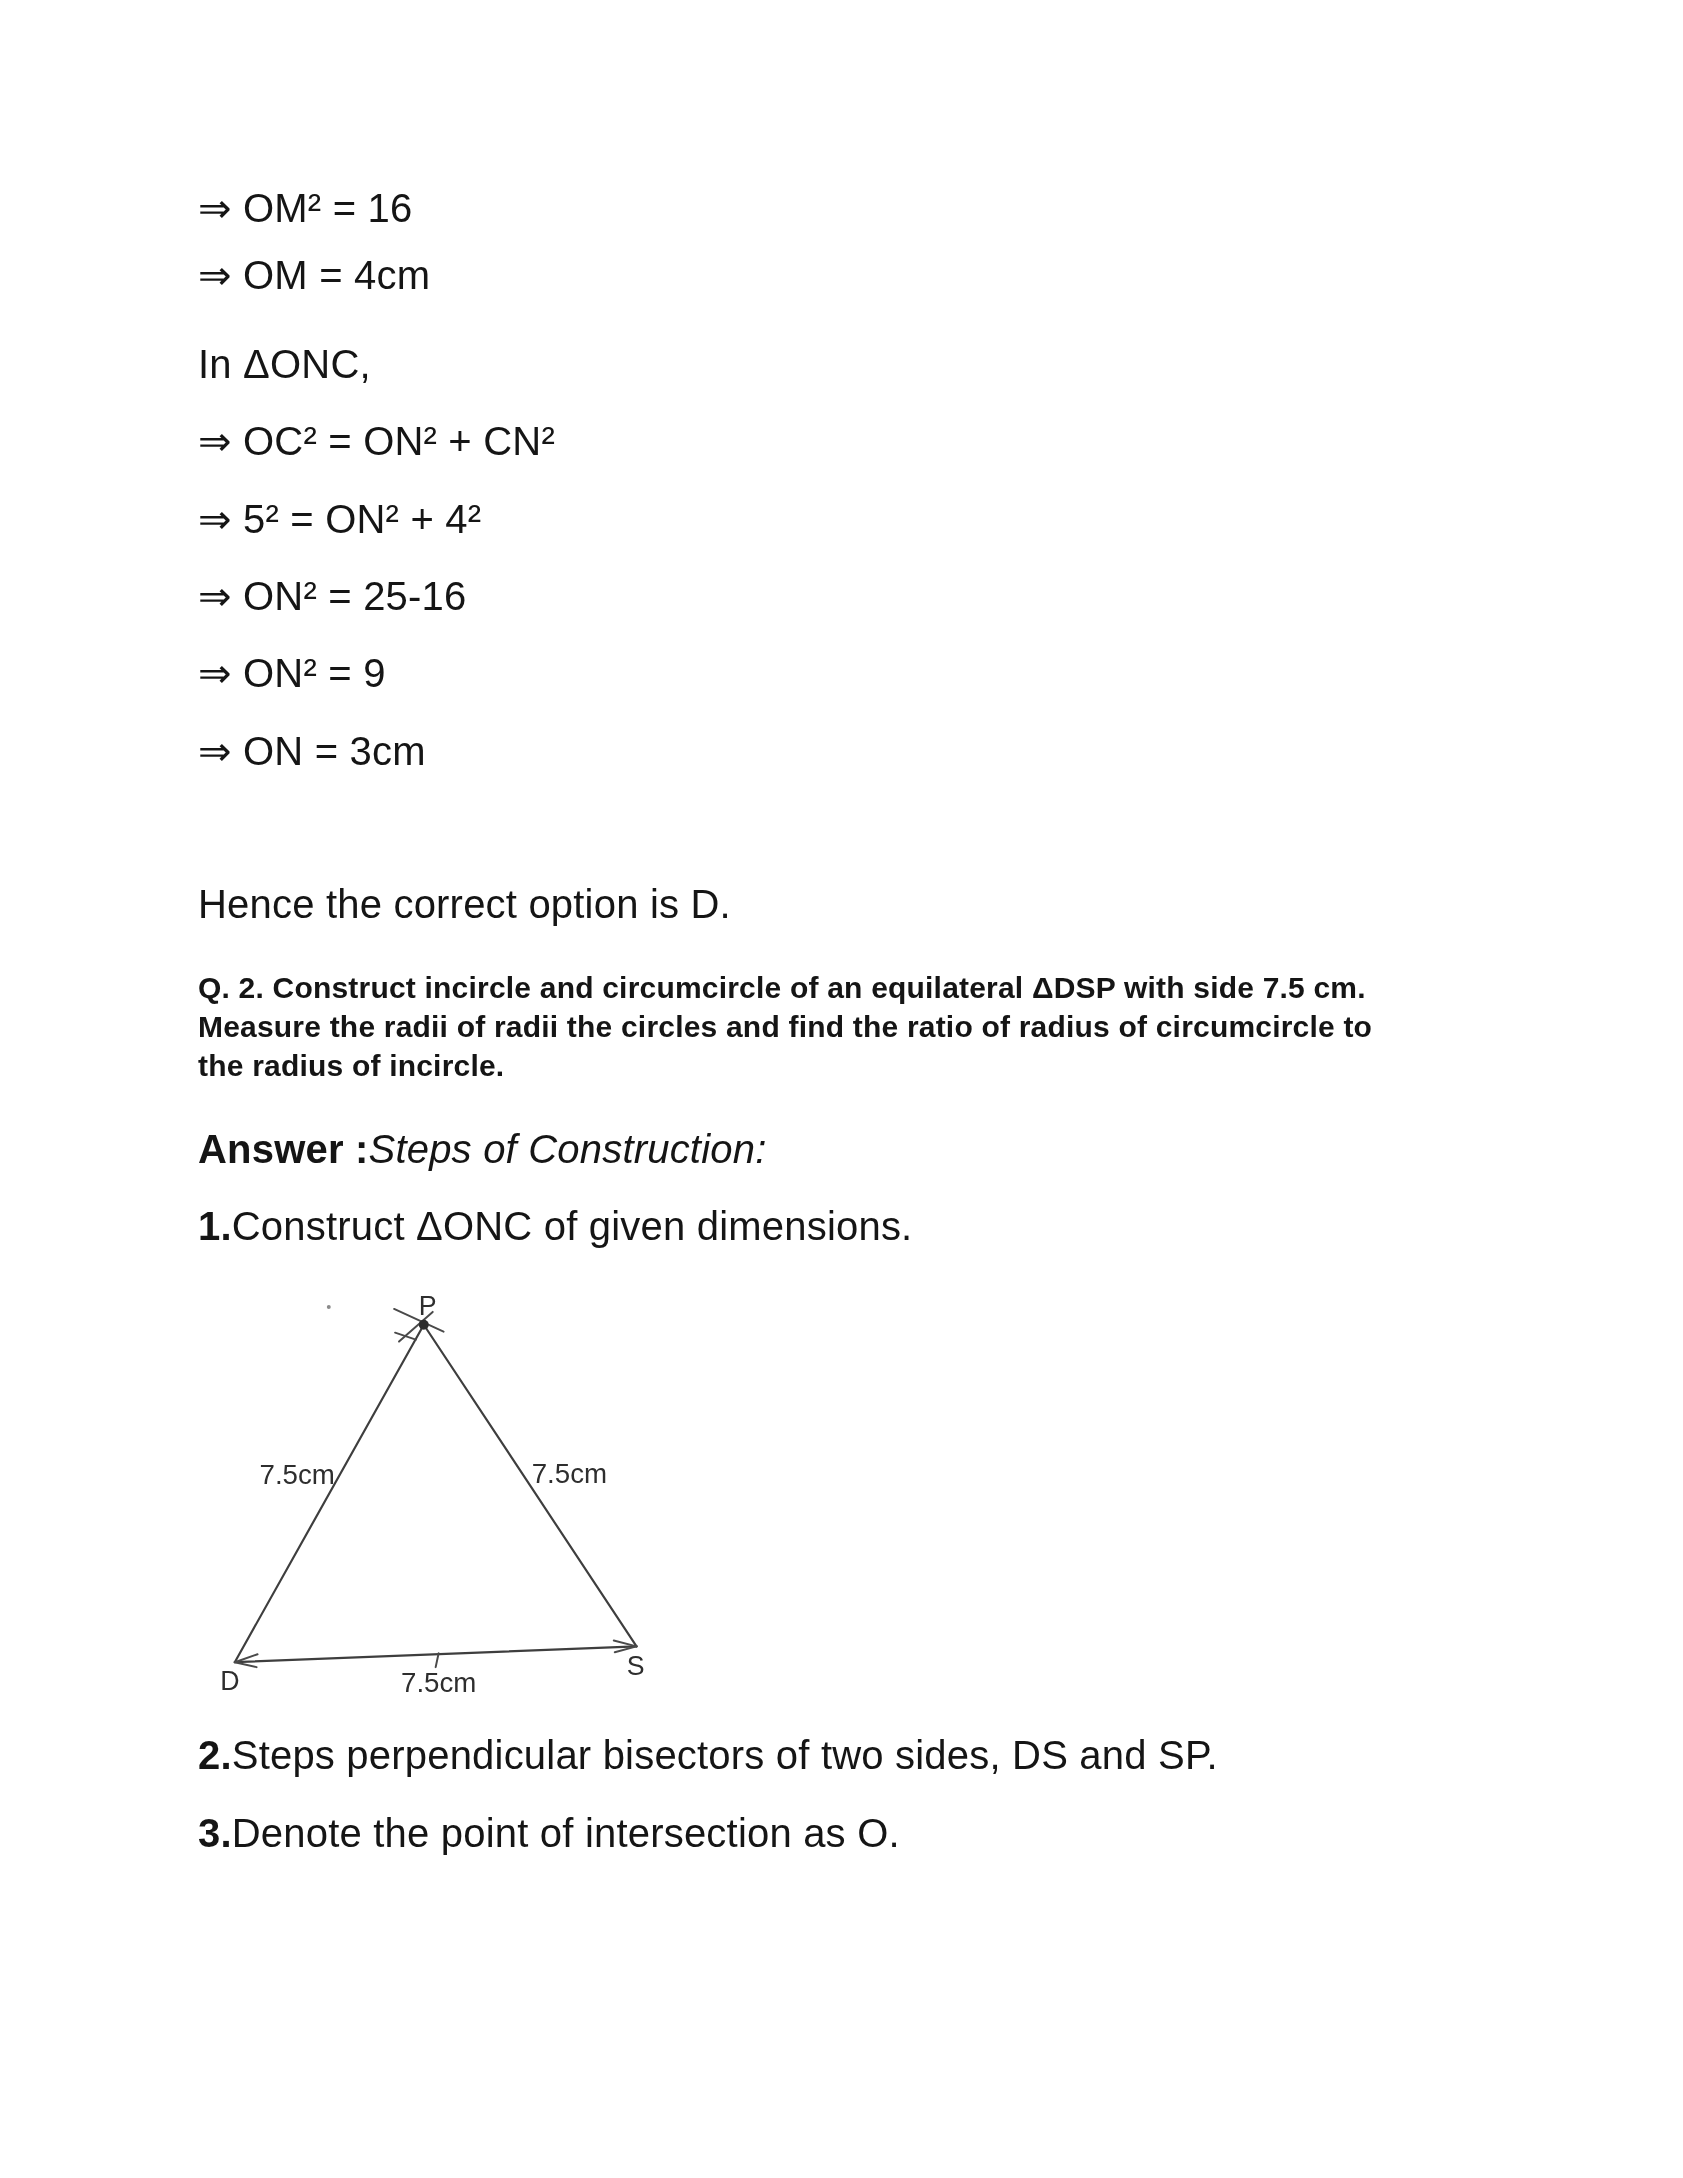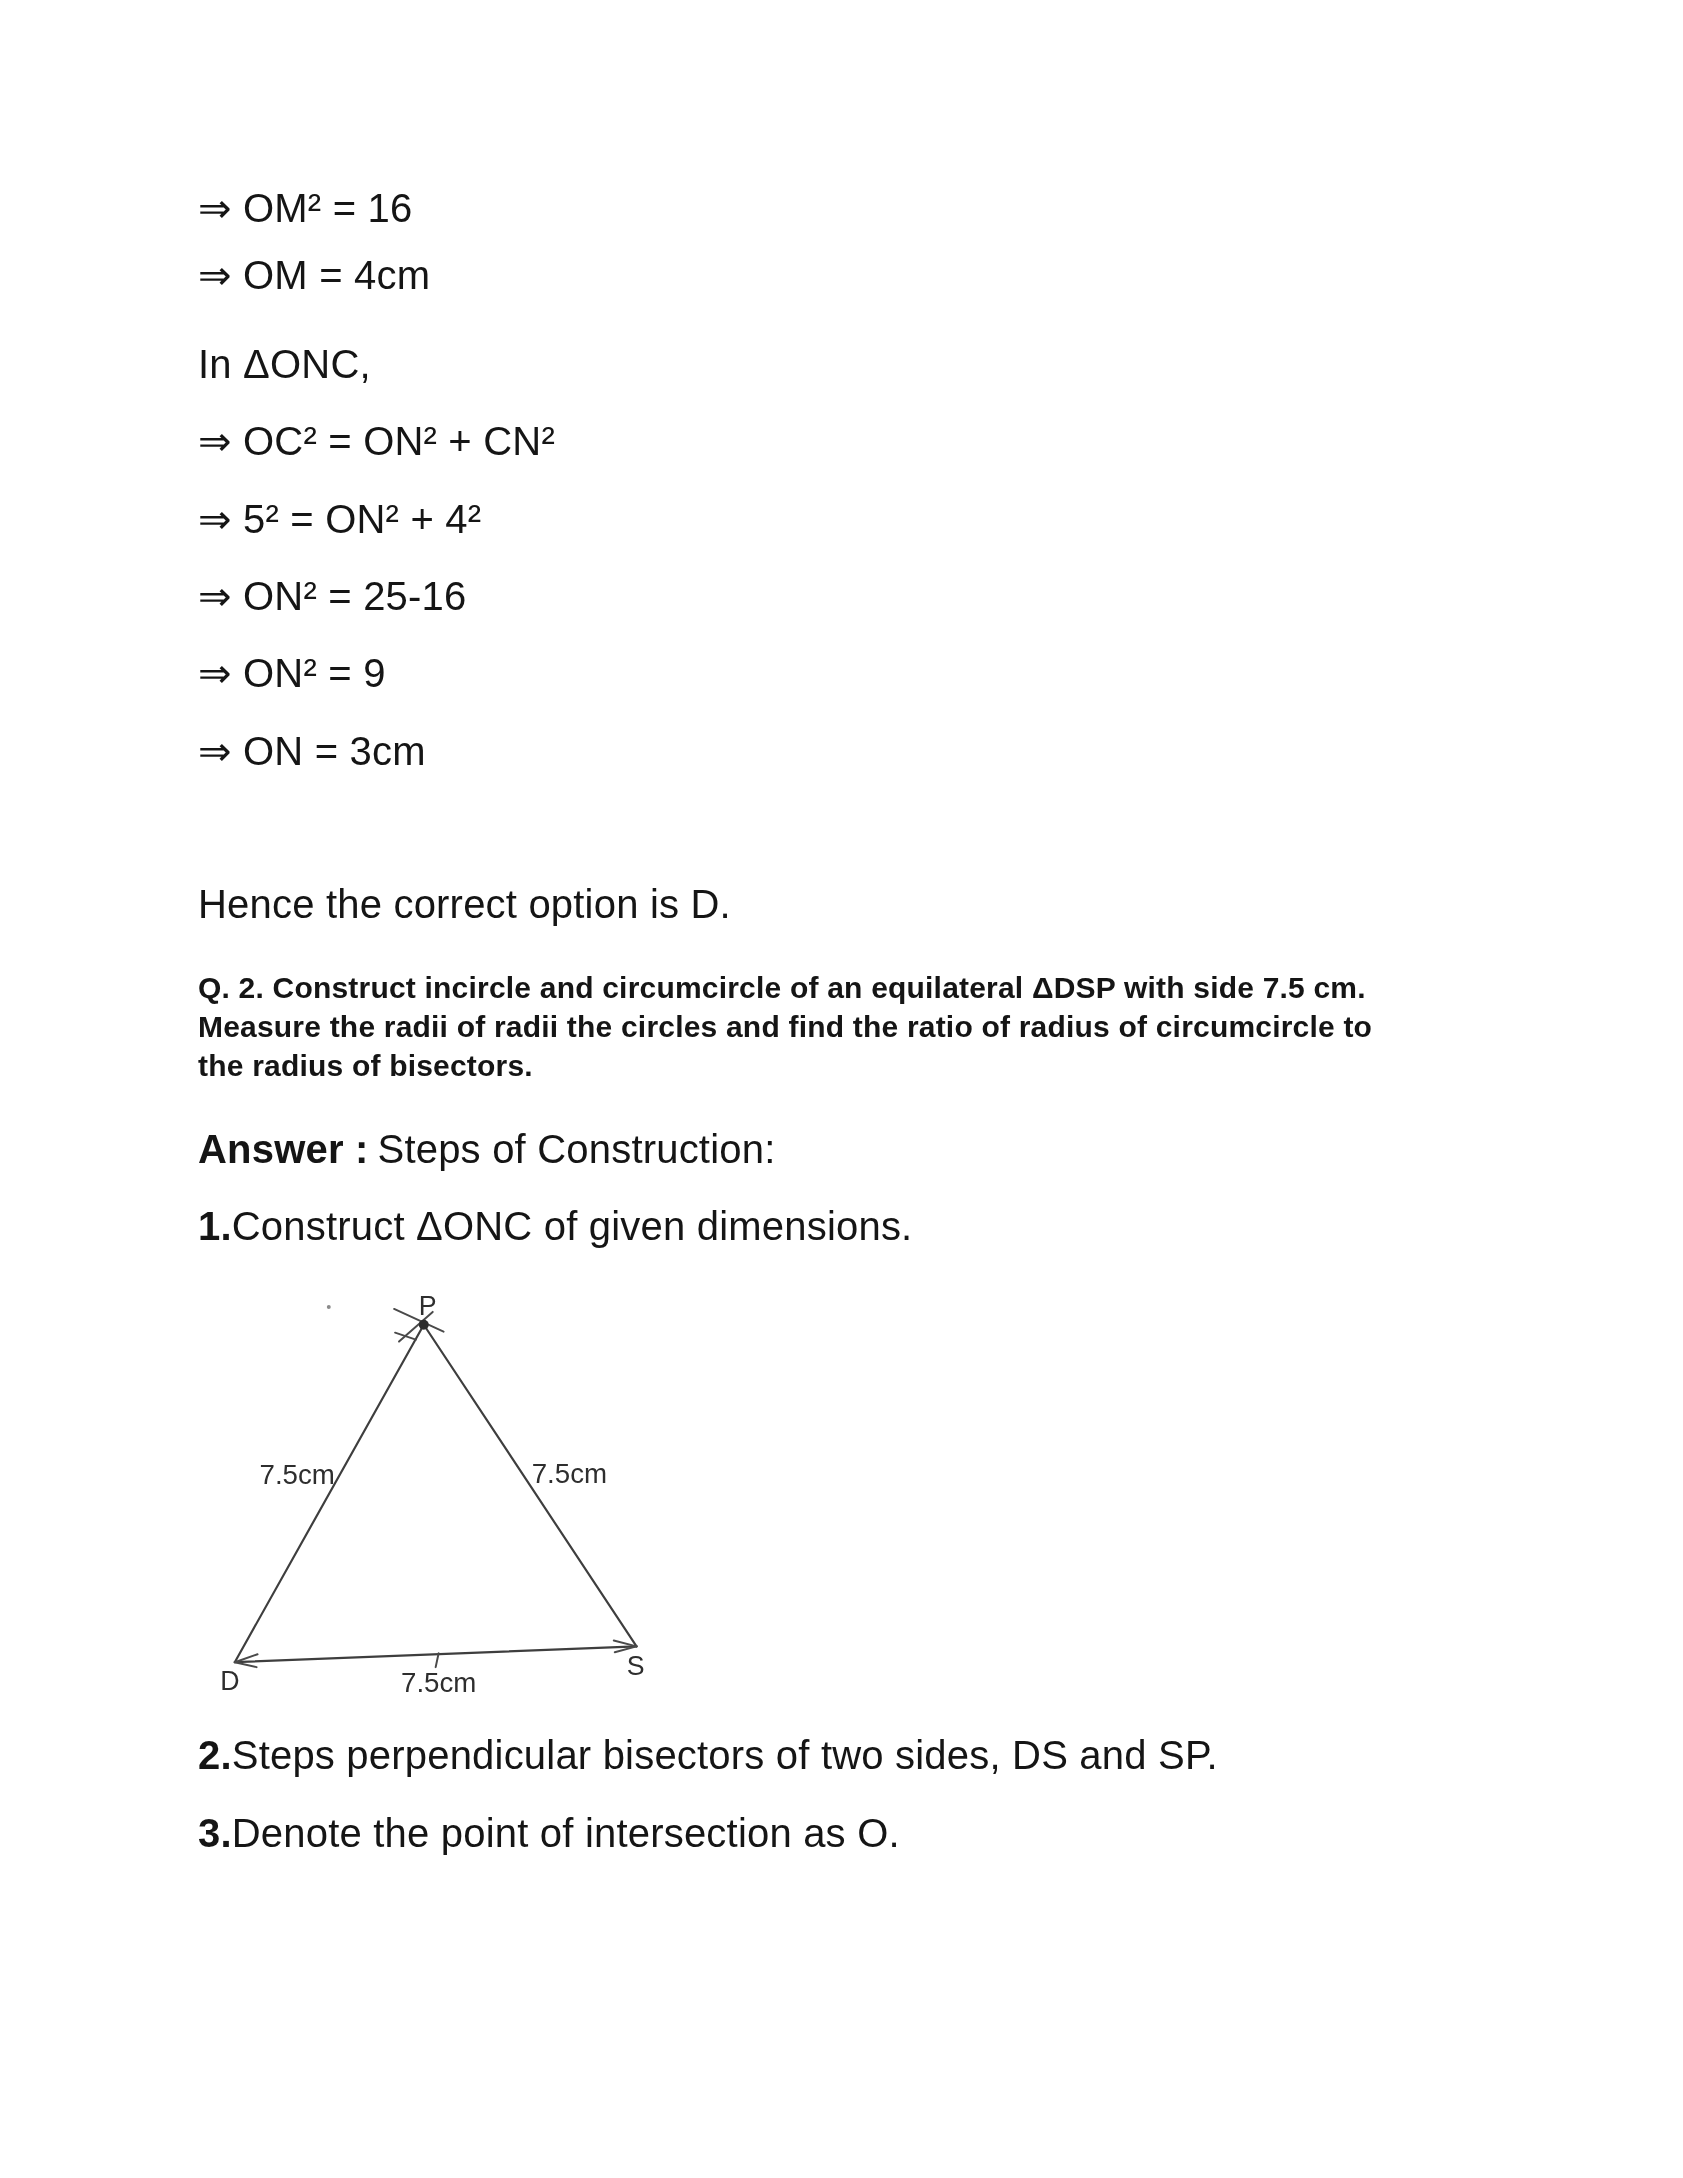--- a/index.html
+++ b/index.html
@@ -22,21 +22,21 @@
   .qblock{
     position:absolute;
     left:198px;
     font-size:30px;
     font-weight:bold;
     line-height:39px;
     letter-spacing:0.2px;
   }
   .qblock div{white-space:nowrap;}
   .bold{font-weight:bold;}
-  .after-label{margin-left:9px;}
+  .after-label{font-style:italic;}
   .figure-wrap{
     position:absolute;
     left:213px;top:1279px;
     width:475px;height:426px;
   }
   .figure-wrap svg{display:block;}
   .fig-line{stroke:#3e3e3e;stroke-width:2.2;fill:none;stroke-linecap:round;}
   .fig-thin{stroke:#4a4a4a;stroke-width:2;fill:none;stroke-linecap:round;}
   .fig-label{fill:#2e2e2e;font-family:"Liberation Sans",sans-serif;font-size:28px;}
   .fig-vertex{fill:#2e2e2e;font-family:"Liberation Sans",sans-serif;font-size:27px;}
@@ -52,21 +52,21 @@
   <div class="line" style="top:424px">⇒ OC² = ON² + CN²</div>
   <div class="line" style="top:502px">⇒ 5² = ON² + 4²</div>
   <div class="line" style="top:579px">⇒ ON² = 25-16</div>
   <div class="line" style="top:656px">⇒ ON² = 9</div>
   <div class="line" style="top:734px">⇒ ON = 3cm</div>
   <div class="line" style="top:887px">Hence the correct option is D.</div>
 
   <div class="qblock" style="top:968px">
     <div>Q. 2. Construct incircle and circumcircle of an equilateral ΔDSP with side 7.5 cm.</div>
     <div>Measure the radii of radii the circles and find the ratio of radius of circumcircle to</div>
-    <div>the radius of bisectors.</div>
+    <div>the radius of incircle.</div>
   </div>
 
   <div class="line" style="top:1132px">
     <span class="bold">Answer :</span><span class="after-label">Steps of Construction:</span>
   </div>
 
   <div class="line" style="top:1209px">
     <span class="bold">1.</span><span>Construct ΔONC of given dimensions.</span>
   </div>
 

